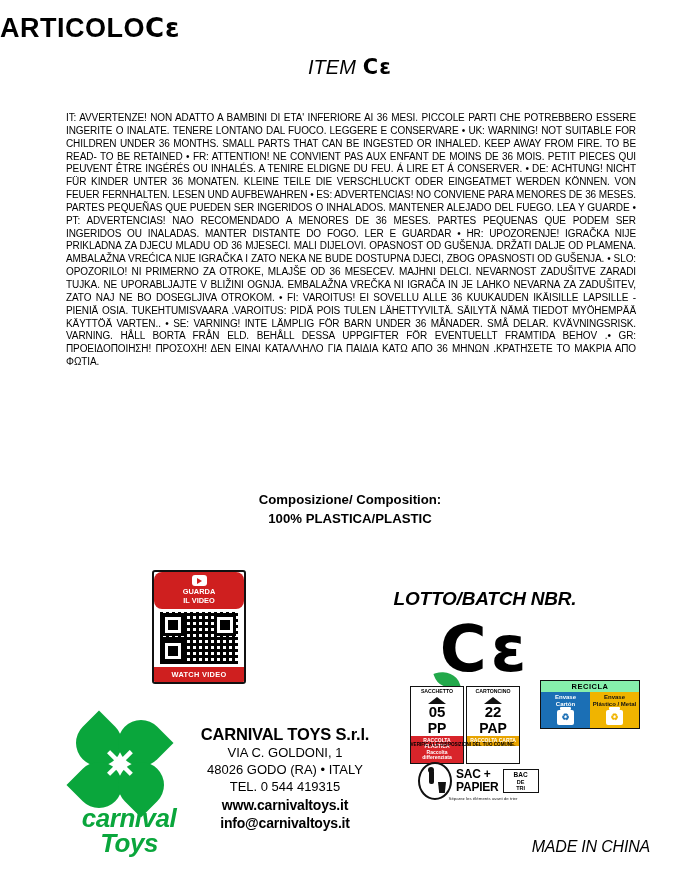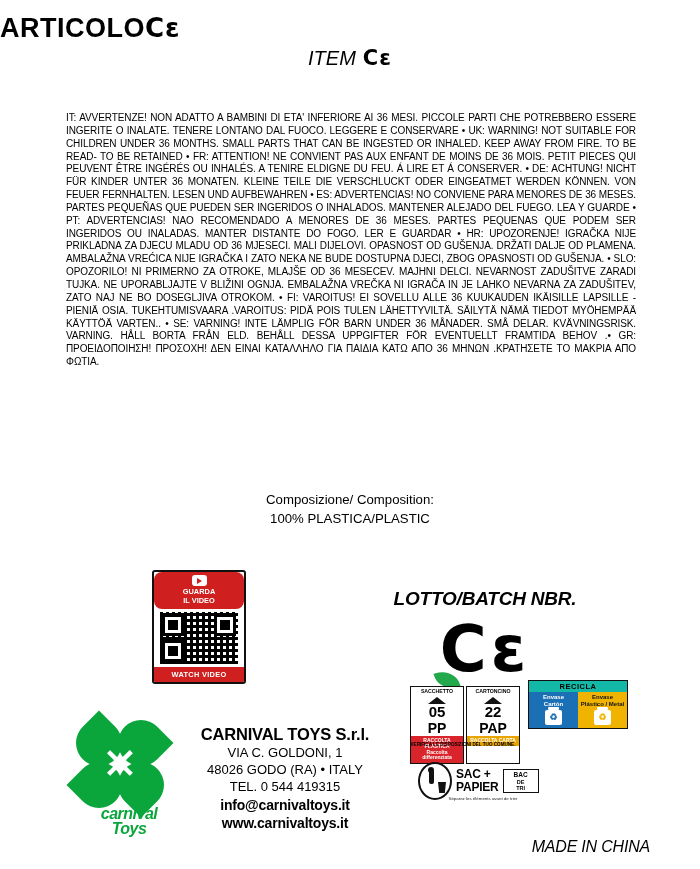--- a/index.html
+++ b/index.html
@@ -28,21 +28,21 @@
     display: flex;
     align-items: center;
   }
   .header .item-line {
     font-size: 20px;
     font-style: italic;
     display: flex;
     justify-content: center;
     align-items: center;
     gap: 7px;
-    margin-top: 4px;
+    margin-top: 13px;
   }
   
   .ce-mark {
     display: inline-flex;
     align-items: center;
     font-family: "DejaVu Sans", sans-serif;
     font-weight: bold;
     letter-spacing: 1px;
     font-style: normal;
   }
@@ -64,21 +64,21 @@
   }
 
   
   .composition {
     position: absolute;
     left: 0;
     top: 490px;
     width: 700px;
     text-align: center;
     font-size: 13.2px;
-    font-weight: normal;
+    font-weight: bold;
     line-height: 1.45;
   }
 
   
   .video-badge {
     position: absolute;
     left: 152px;
     top: 570px;
     width: 90px;
     height: 110px;
@@ -209,21 +209,21 @@
     font-family: "DejaVu Sans", sans-serif;
     line-height: 1;
   }
   .brand-word {
     position: absolute;
     left: 74px;
     top: 806px;
     width: 110px;
     text-align: center;
     color: #0aa63c;
-    font-size: 16px;
+    font-size: 26px;
     font-weight: bold;
     font-style: italic;
     line-height: 0.95;
     letter-spacing: -0.5px;
   }
   .addr {
     font-size: 13px;
     line-height: 1.3;
     text-align: center;
     padding-top: 6px;
@@ -299,24 +299,24 @@
   .leaf-deco {
     position: absolute;
     left: 26px; top: -6px;
     width: 22px; height: 20px;
     background: #23a94b;
     border-radius: 0 90% 0 90%;
     transform: rotate(-18deg);
   }
   .recicla {
     position: absolute;
-    left: 118px; top: 4px;
+    left: 130px; top: 4px;
     width: 98px;
     border: 1px solid #111;
-    background: #14b8a6;
+    background: #86efac;
     font-size: 6px;
   }
   .recicla .hd {
     font-weight: bold;
     font-size: 7.5px;
     text-align: center;
     padding: 1px 0;
     letter-spacing: .5px;
   }
   .recicla .cols { display: flex; }
@@ -463,22 +463,22 @@
     <span class="leaf l2"></span>
     <span class="leaf l3"></span>
     <span class="leaf l4"></span>
     <span class="x">✕</span>
   </div>
   <div class="addr">
     <div class="co">CARNIVAL TOYS S.r.l.</div>
     <div>VIA C. GOLDONI, 1</div>
     <div>48026 GODO (RA) • ITALY</div>
     <div>TEL. 0 544 419315</div>
+    <div class="web">www.carnivaltoys.it</div>
     <div class="web">info@carnivaltoys.it</div>
-    <div class="web">www.carnivaltoys.it</div>
   </div>
 </div>
 <div class="brand-word">
   <span>carnival</span><br>
   <span>Toys</span>
 </div>
 
 <div class="recy">
   <span class="leaf-deco"></span>
 

